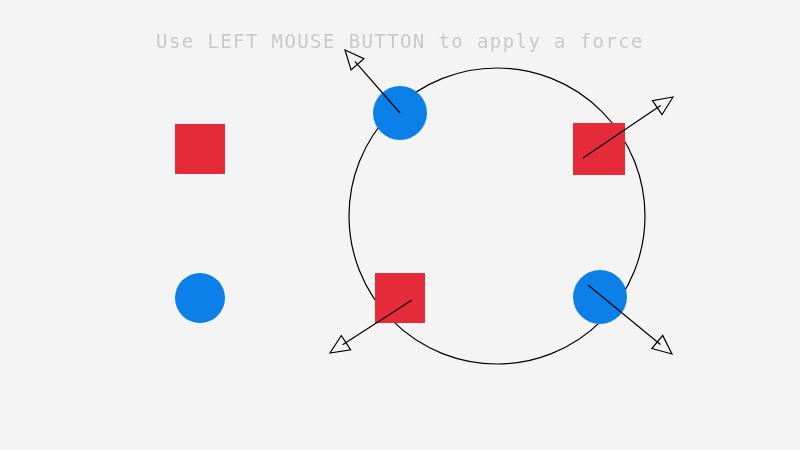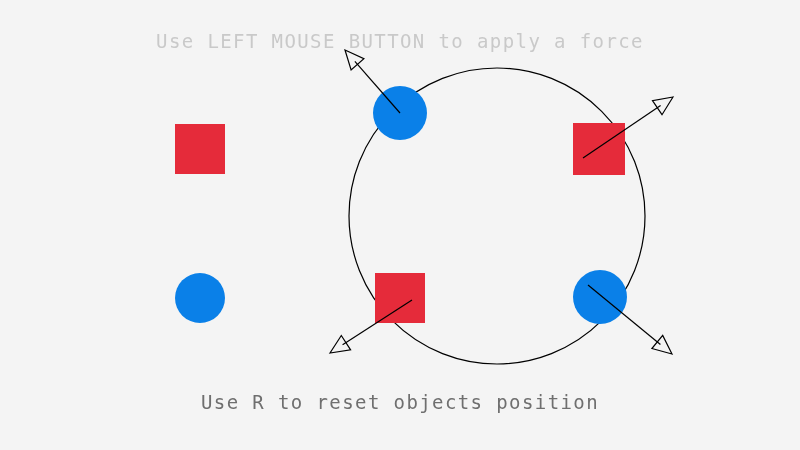--- a/index.html
+++ b/index.html
@@ -80,15 +80,14 @@
         <g>
           <line x1="588" y1="285" x2="660.4091061821215" y2="344.4789086495998" stroke="#000000" stroke-width="1.2"></line>
           <polygon points="672.0,354.0 651.9,348.5 662.7,335.4" fill="none" stroke="#000000" stroke-width="1.2" stroke-linejoin="miter"></polygon>
         </g>
       </g>
 
   </svg>
 
   <div class="hint-text" id="hint-top">Use LEFT MOUSE BUTTON to apply a force</div>
 
-  <div class="hint-text" id="hint-bottom">Use R to reset objects position</div>
 
 </div>
 
 </body></html>

